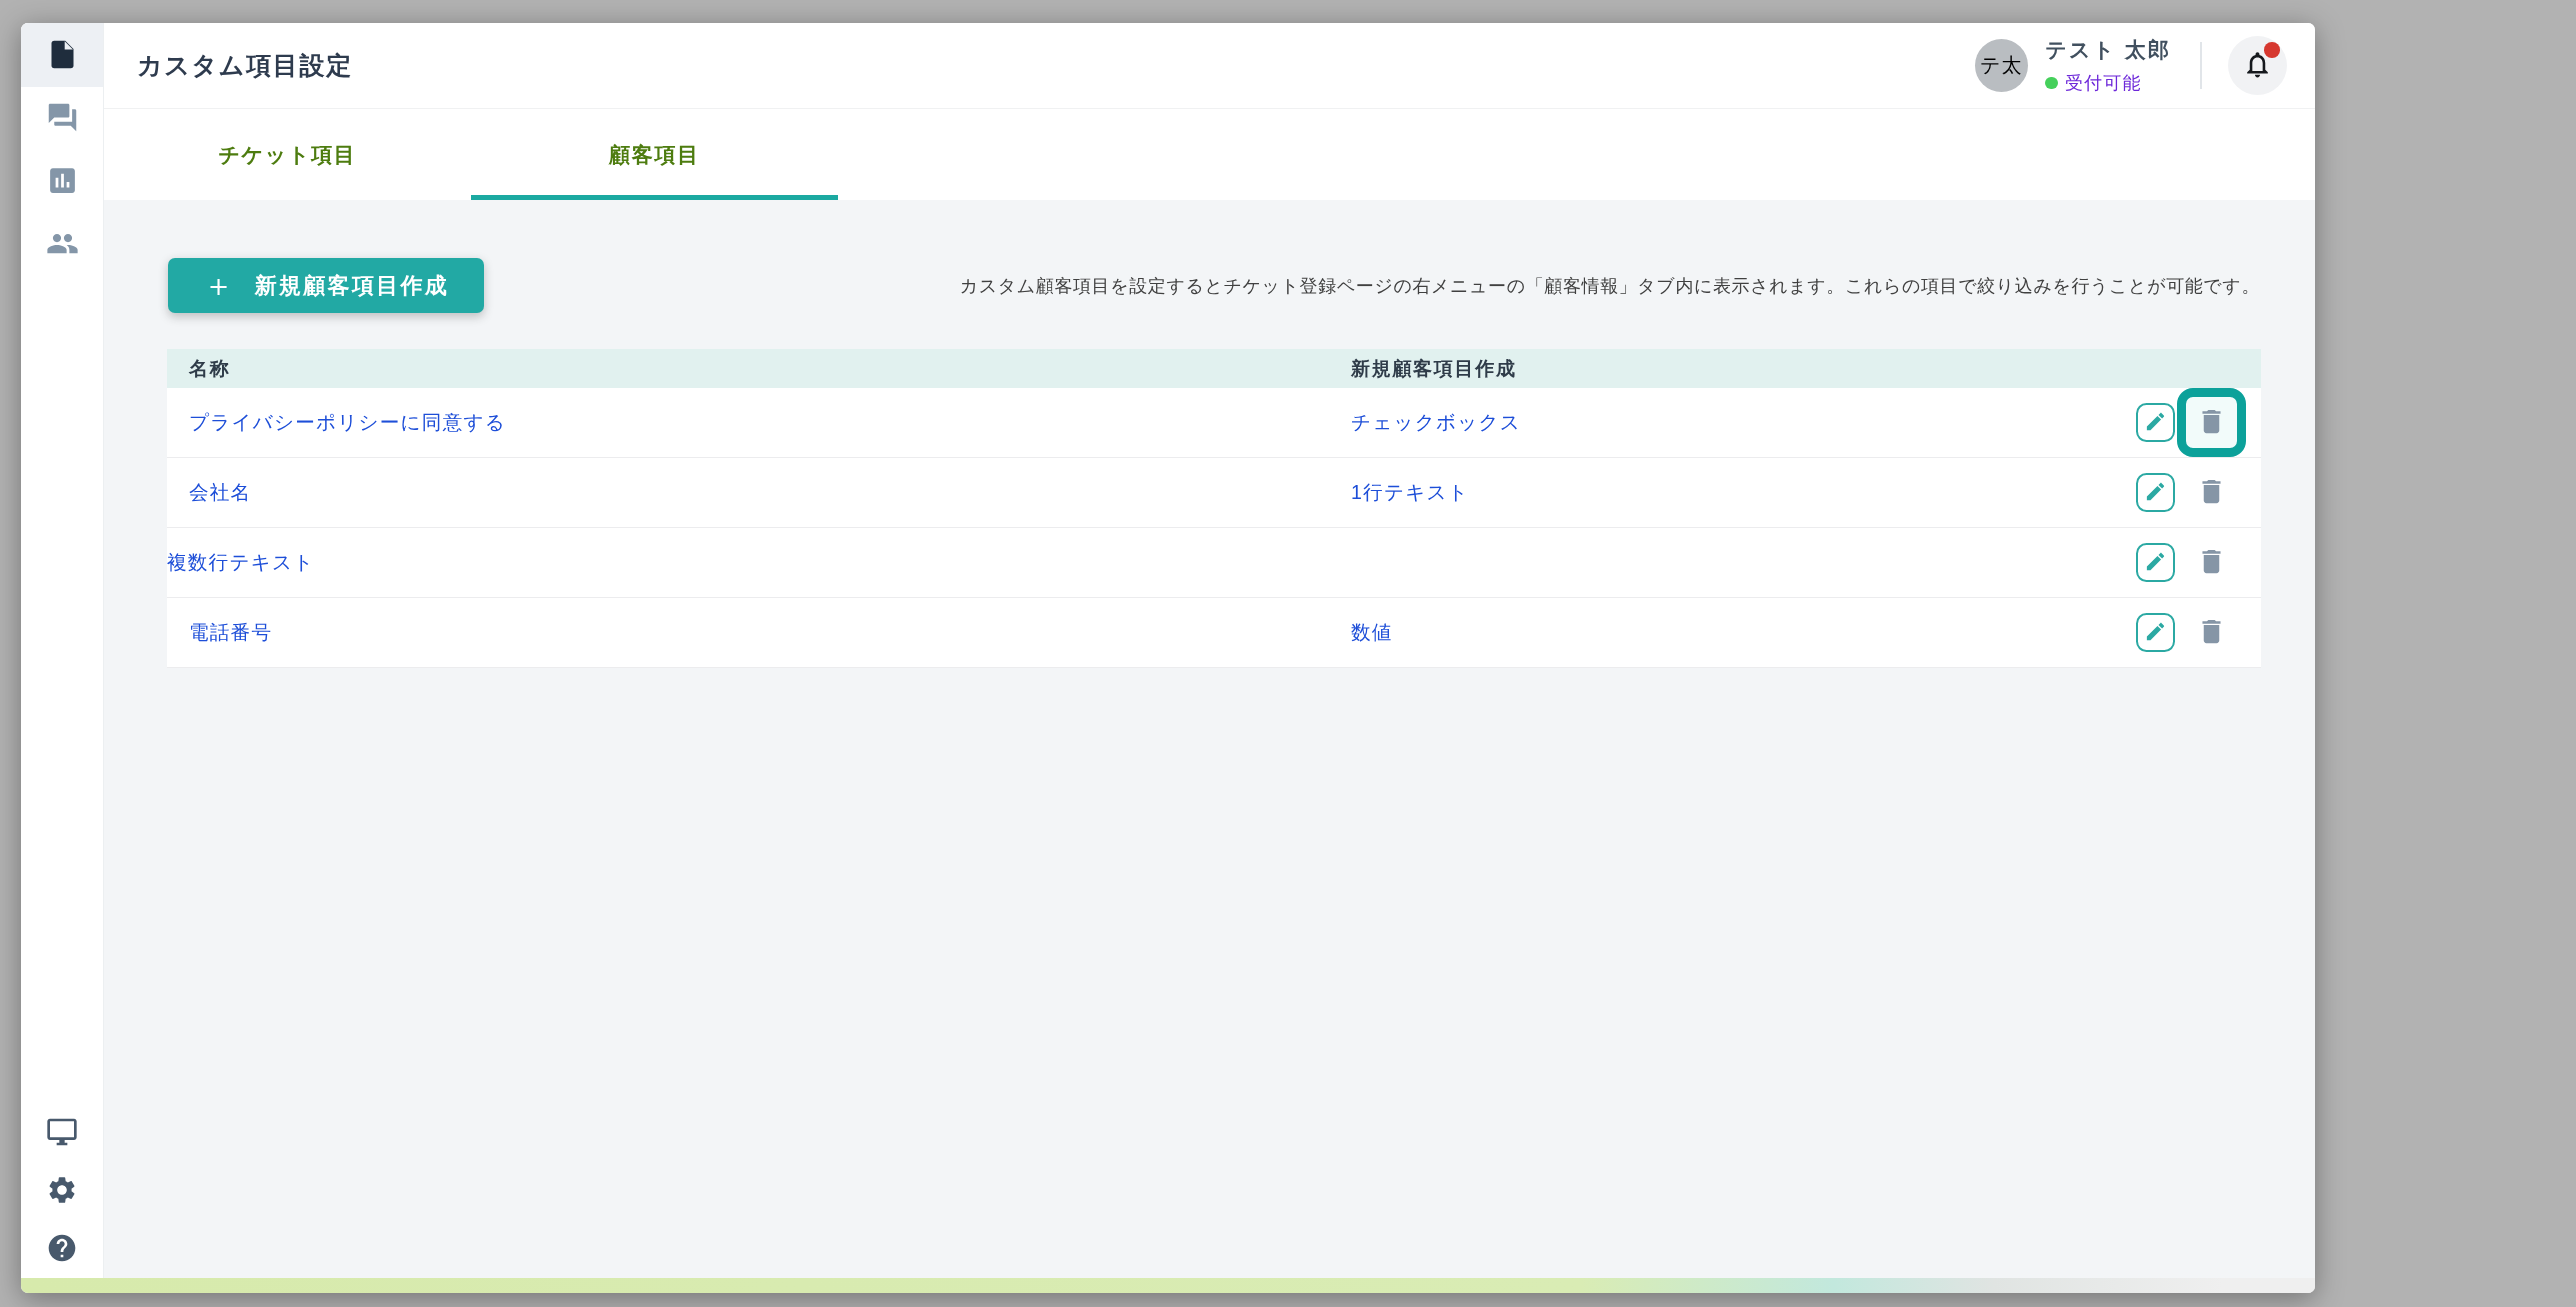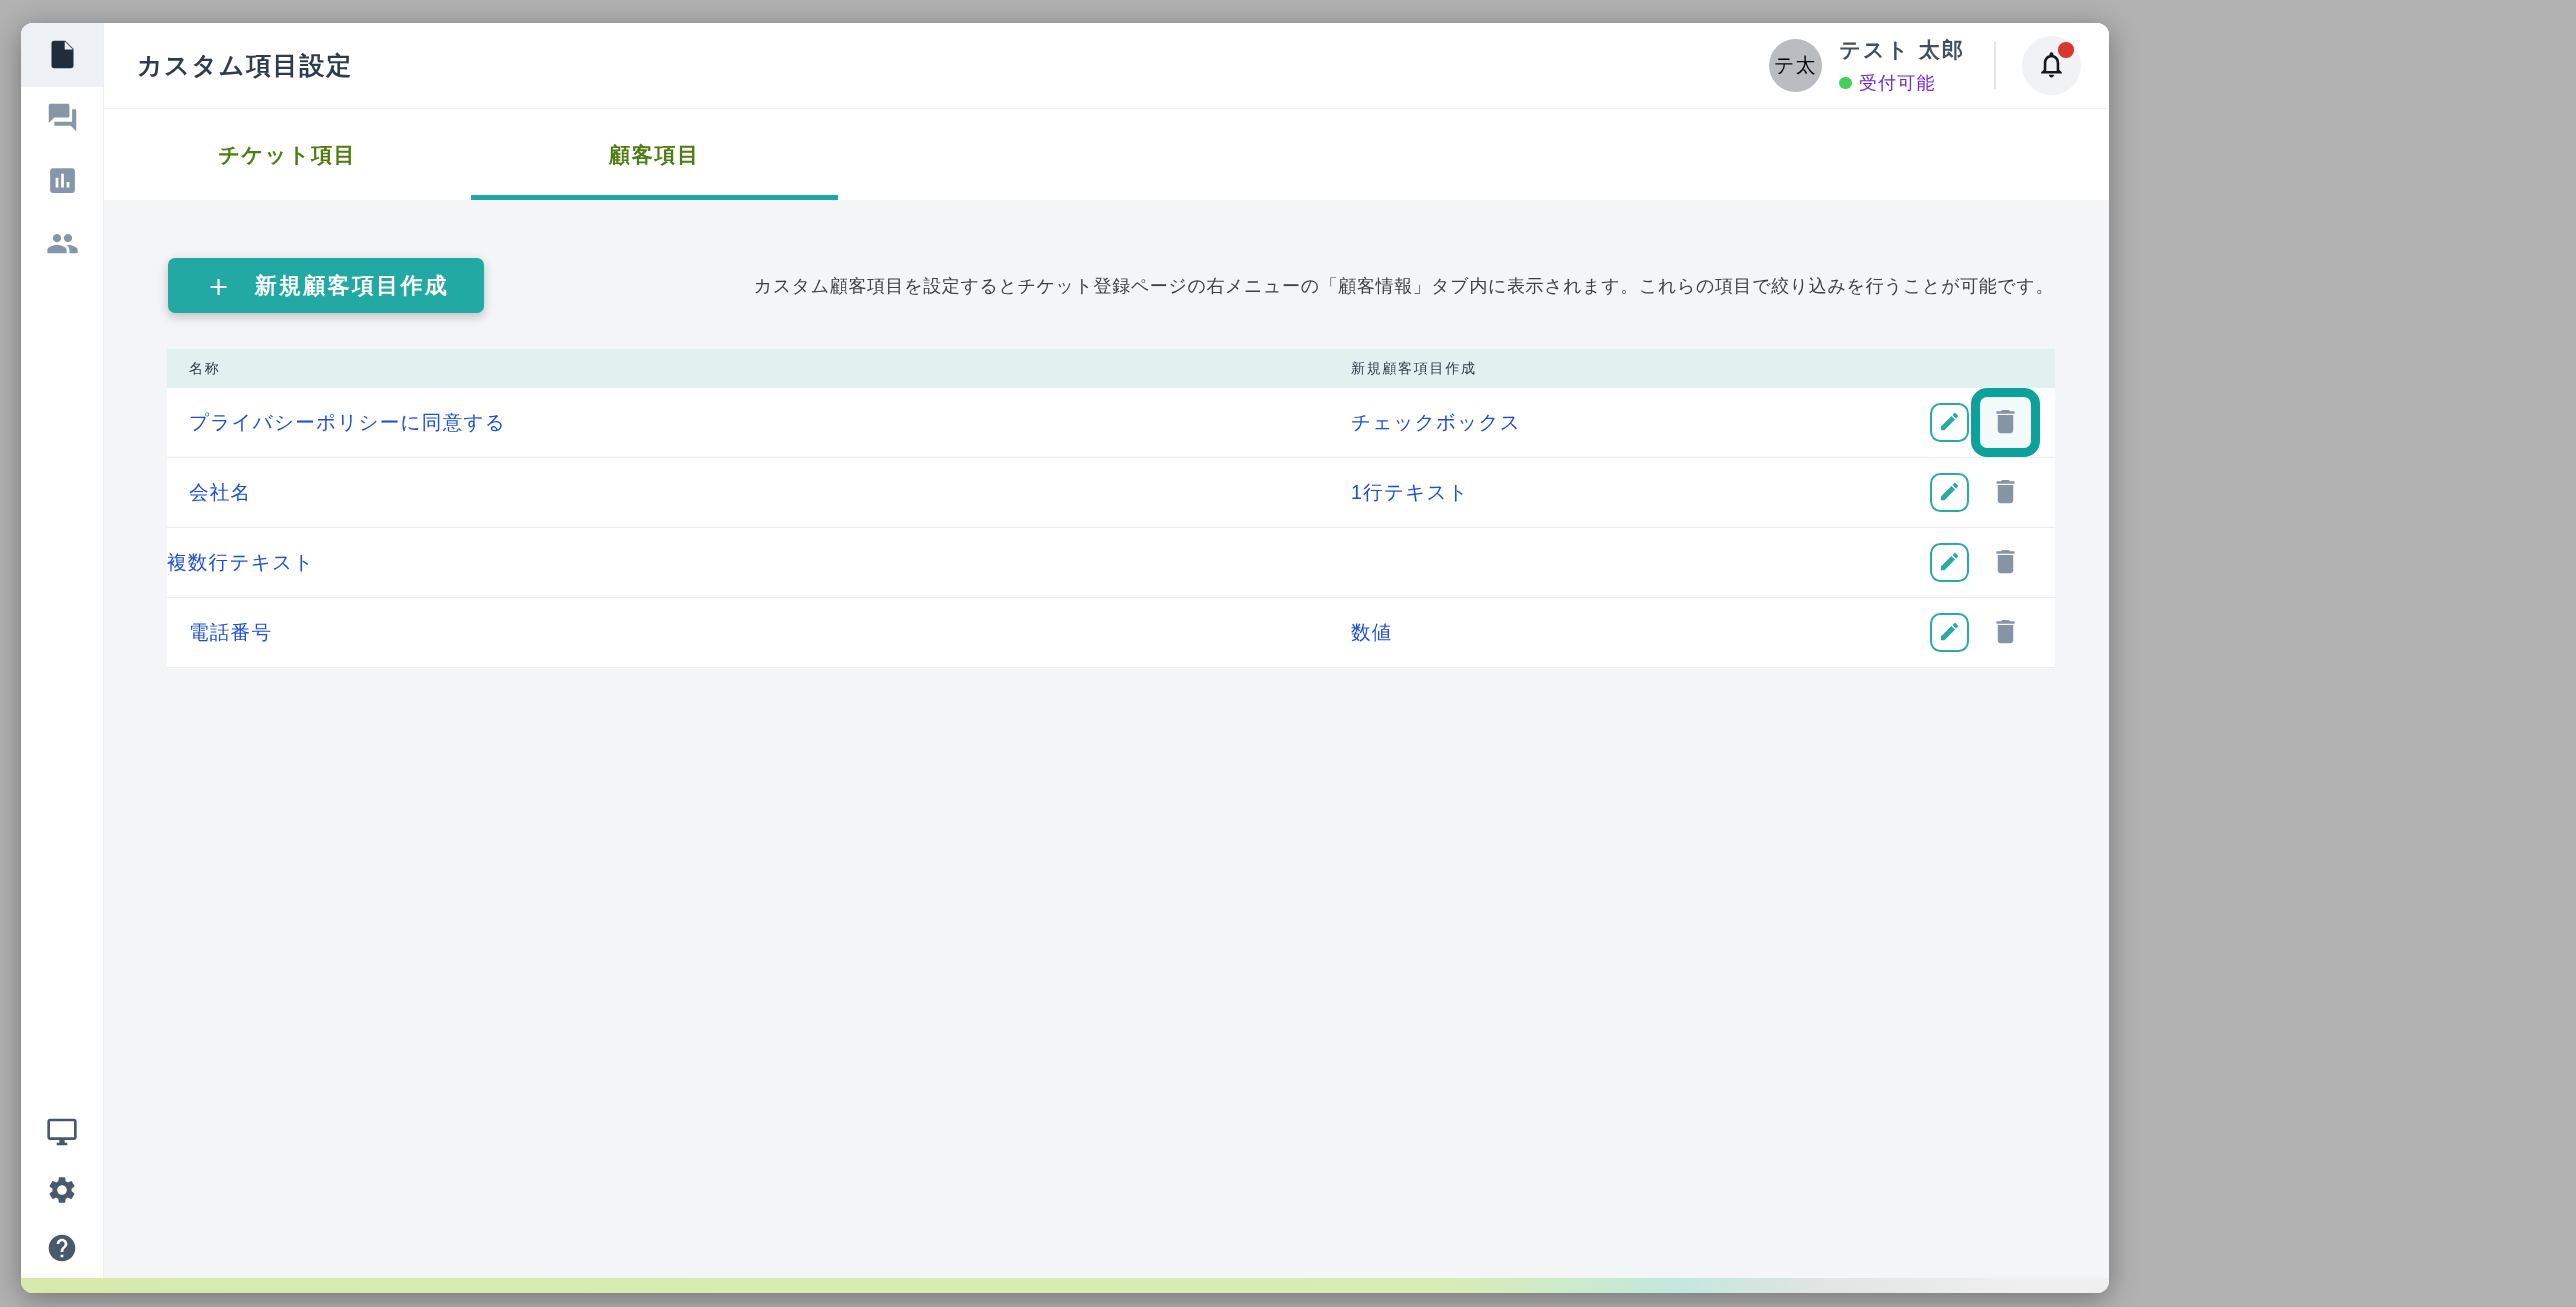--- a/index.html
+++ b/index.html
@@ -4,22 +4,22 @@
 <style>
   * { margin:0; padding:0; box-sizing:border-box; }
   html,body { width:2576px; height:1308px; }
   body {
     background:#b2b2b2;
     font-family:"Liberation Sans","DejaVu Sans",sans-serif;
     position:relative;
     overflow:hidden;
   }
   .window {
-    position:absolute; left:21px; top:23px; width:2088px; height:1270px;
-    background:#ffffff; border-radius:12px; overflow:hidden;
+    position:absolute; left:21px; top:23px; width:2294px; height:1270px;
+    background:#ffffff; border-radius:7px; overflow:hidden;
     box-shadow:0 5.8px 29px rgba(0,0,0,.35);
     display:flex; flex-direction:column;
   }
   .app-row { flex:1; display:flex; min-height:0; }
   .bottom-strip {
     height:15px;
     background:linear-gradient(90deg,#d7eaac 0%,#d9ecb4 68%,#c2e8dd 79%,#e0e4e2 86%,#efefef 96%);
   }
 
   
@@ -82,21 +82,21 @@
     display:flex; align-items:center; gap:18.4px; letter-spacing:2.3px;
     box-shadow:0 3.5px 9.2px rgba(40,40,40,.25); cursor:pointer;
   }
   .plus-glyph { font-size:31px; font-weight:400; line-height:1; }
   .toolbar-desc { margin-left:auto; font-size:18px; color:#404040; letter-spacing:0.6px; }
 
   
   .table { margin:36px 54px 0 63px; }
   .thead {
     display:flex; height:39px; background:#e1f1ef; align-items:center;
-    font-size:14px; font-weight:normal; color:#2f3c49; letter-spacing:1.7px;
+    font-size:19px; font-weight:bold; color:#2f3c49; letter-spacing:1.7px;
   }
   .col-name { width:1184px; padding-left:22px; flex-shrink:0; }
   .col-type { flex:1; }
   .trow {
     display:flex; height:70px; align-items:center; background:#fff;
     border-bottom:1.2px solid #ececee; font-size:19.6px; color:#1d4ed8; letter-spacing:1.2px;
   }
   .col-actions { display:flex; align-items:center; gap:17.3px; padding-right:30px; }
   .edit-button {
     width:39px; height:39px; border:2.3px solid #2ba9a3; border-radius:10.4px;

